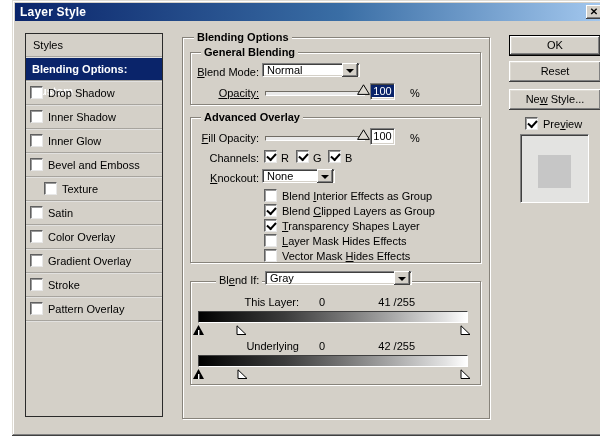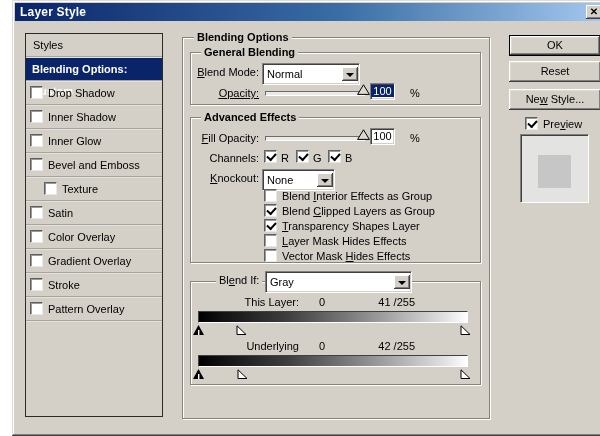--- a/index.html
+++ b/index.html
@@ -34,21 +34,21 @@
     border-left:2px solid #000; border-bottom:2px solid #000; transform:rotate(-48deg); }
 
   
   .group { position:absolute; border:1px solid #87837b; box-shadow: inset 1px 1px 0 #fff, 1px 1px 0 #fff; }
   .gtitle { position:absolute; background:#d4d0c8; padding:0 3px; font-weight:bold; line-height:12px; z-index:2; }
   .plain-label { position:absolute; line-height:13px; }
   .rlabel { text-align:right; }
 
   
   .sunken { background:#fff; border:1px solid; border-color:#808080 #fff #fff #808080; box-shadow: inset 1px 1px 0 #404040, inset -1px -1px 0 #d4d0c8; }
-  .dropdown { position:absolute; height:22px; display:flex; align-items:center; }
+  .dropdown { position:absolute; height:14px; display:flex; align-items:center; }
   .dropdown .val { flex:1; padding-left:4px; line-height:14px; }
   .ddbtn { width:16px; height:14px; margin-right:1px; background:#d4d0c8; position:relative;
     box-shadow: inset -1px -1px 0 #404040, inset 1px 1px 0 #fff, inset -2px -2px 0 #808080; }
   .ddbtn::after { content:''; position:absolute; left:4px; top:6px; border:4px solid transparent; border-top:4px solid #000; border-bottom:none; }
 
   .numbox { position:absolute; width:25px; height:17px; text-align:center; line-height:15px; }
   .numbox .sel { background:#0a246a; color:#fff; padding:0 2px; }
 
   
   .track { position:absolute; height:5px; background:#e9e9e9; border:1px solid; border-color:#706c64 #fff #fff #706c64; }
@@ -143,21 +143,21 @@
 
   <span class="plain-label rlabel" style="left:170px;top:87px;width:77px;text-decoration:underline;"><u>O</u>pacity:</span>
   <div class="track" style="left:253px;top:91px;width:100px;"></div>
   <svg class="thumb" style="left:345px;top:84px;" width="13" height="11" viewBox="0 0 13 11">
       <polygon points="6.5,0.8 12.4,10.4 0.6,10.4" fill="#dcd8d0" stroke="#000" stroke-width="1"></polygon>
     </svg>
   <div class="numbox sunken" style="left:358px;top:83px;"><span class="sel">100</span></div>
   <span class="plain-label" style="left:398px;top:87px;">%</span>
 
   <div class="group" style="left:178px;top:117px;width:291px;height:146px;"></div>
-  <span class="gtitle" style="left:189px;top:111px;">Advanced Effects</span>
+  <span class="gtitle" style="left:189px;top:111px;">Advanced Overlay</span>
 
   <span class="plain-label rlabel" style="left:160px;top:132px;width:87px;"><u>F</u>ill Opacity:</span>
   <div class="track" style="left:253px;top:136px;width:100px;"></div>
   <svg class="thumb" style="left:345px;top:129px;" width="13" height="11" viewBox="0 0 13 11">
       <polygon points="6.5,0.8 12.4,10.4 0.6,10.4" fill="#dcd8d0" stroke="#000" stroke-width="1"></polygon>
     </svg>
   <div class="numbox sunken" style="left:358px;top:128px;"><span>100</span></div>
   <span class="plain-label" style="left:398px;top:132px;">%</span>
 
   <span class="plain-label rlabel" style="left:170px;top:152px;width:77px;">Channels:</span>

